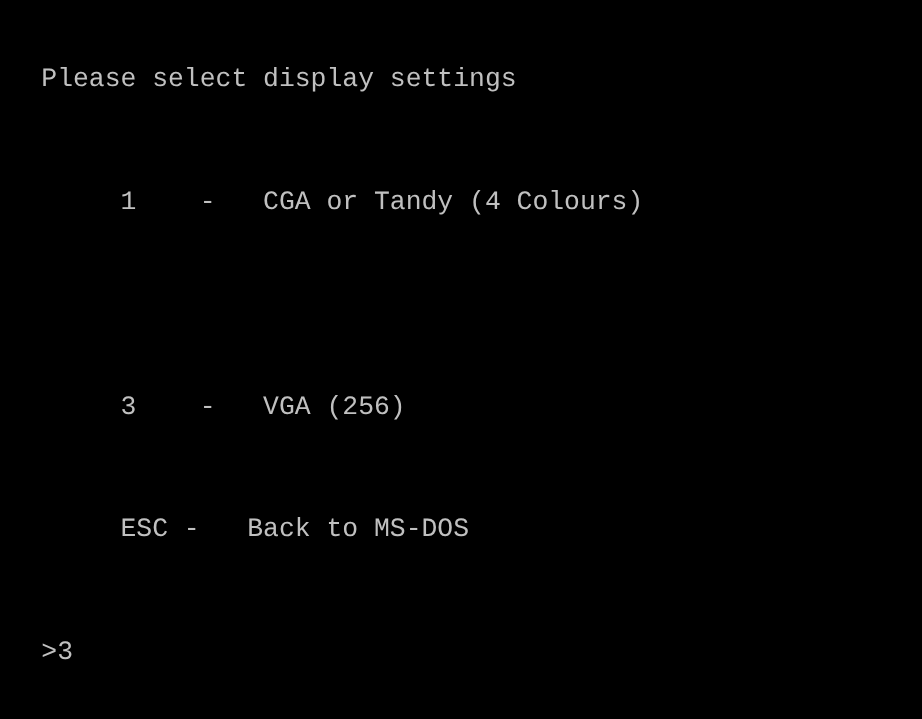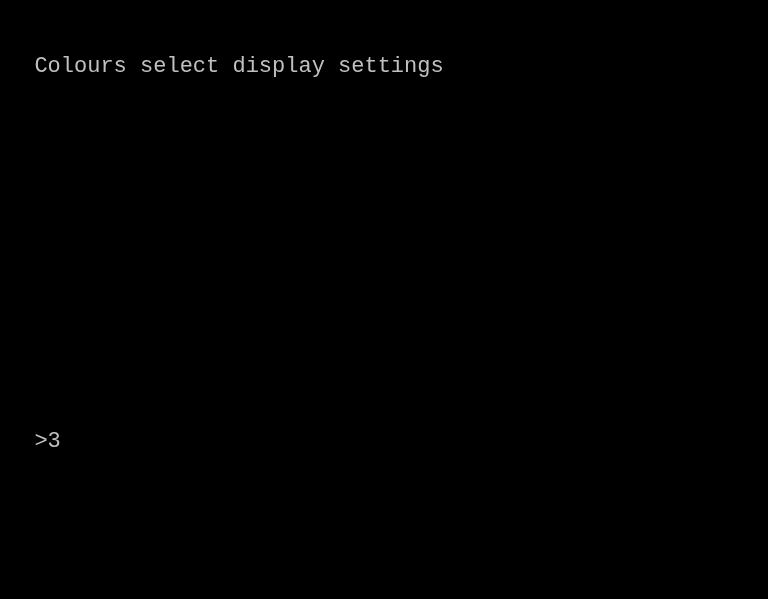--- a/index.html
+++ b/index.html
@@ -26,25 +26,28 @@
 
     @keyframes blink {
       0%, 100% { opacity: 1; }
       50% { opacity: 0; }
     }
   </style>
 </head>
 <body>
 
 <div class="terminal-content">
-  <span>Colours select display settings</span>
+  <span>Please select display settings</span>
+  <br>
+  <span>     1    -   CGA or Tandy (4 Colours)</span>
   <br>
   <br>
+  <span>     3    -   VGA (256)</span>
   <br>
-  <br>
+  <span>     ESC -   Back to MS-DOS</span>
   <br>
   <span>&gt;3</span>
   <br>
   <br>
   
   <br>
   
   <br>
   <br>
   

